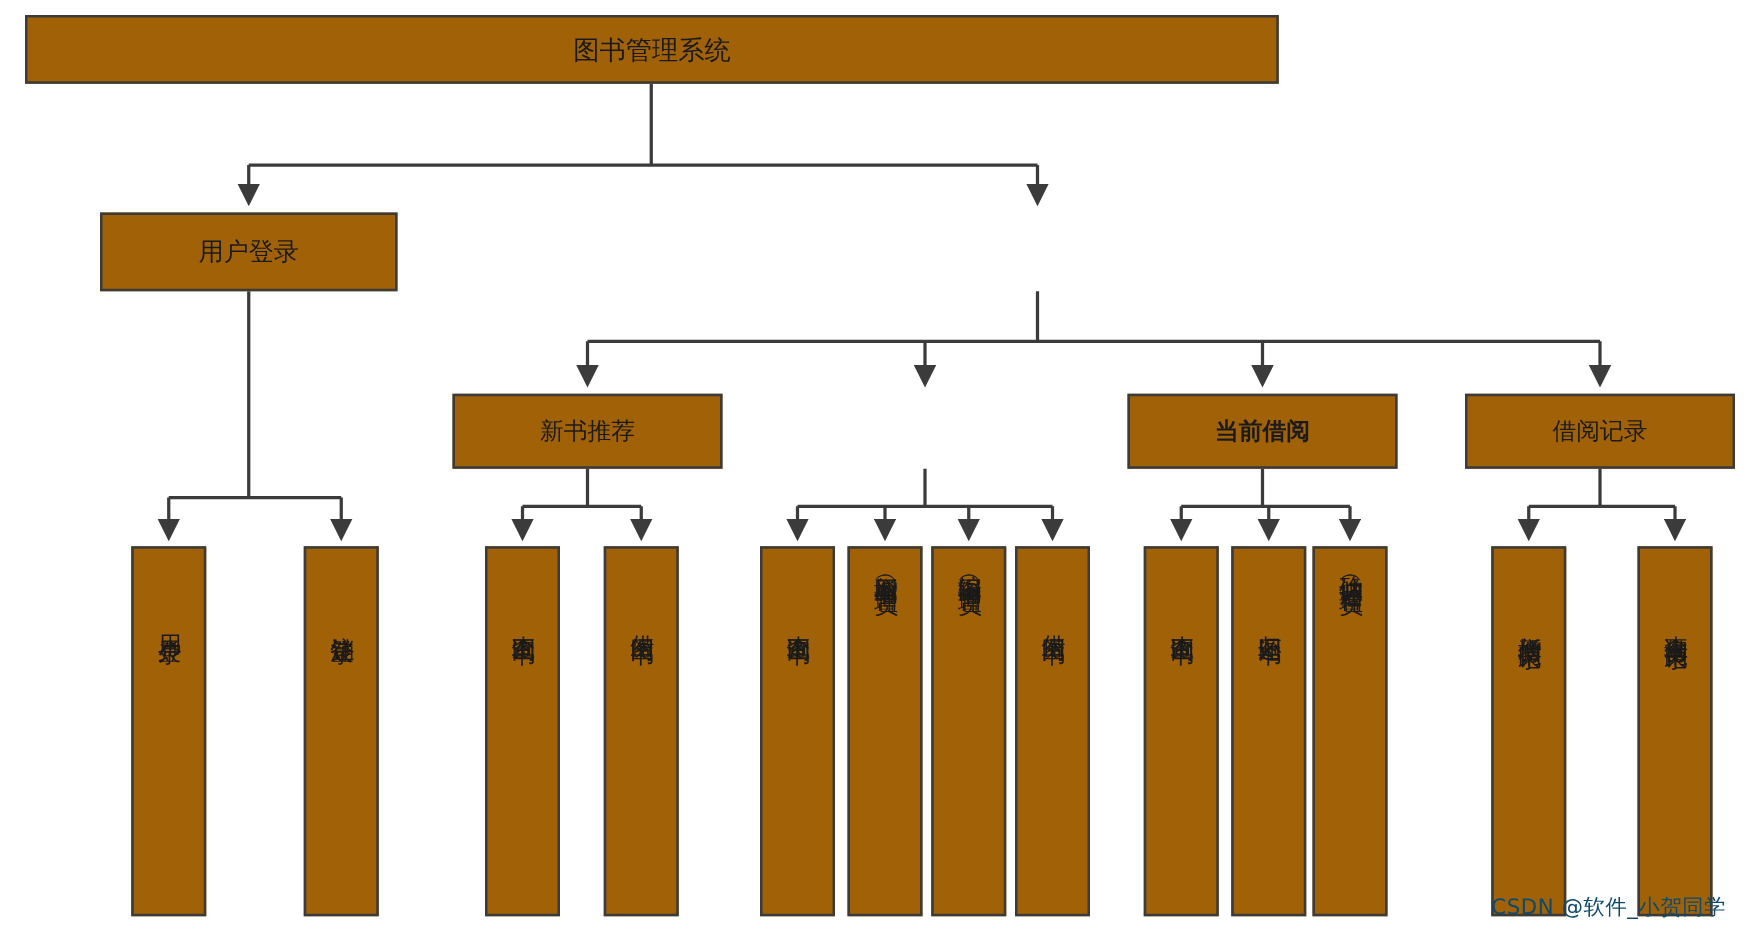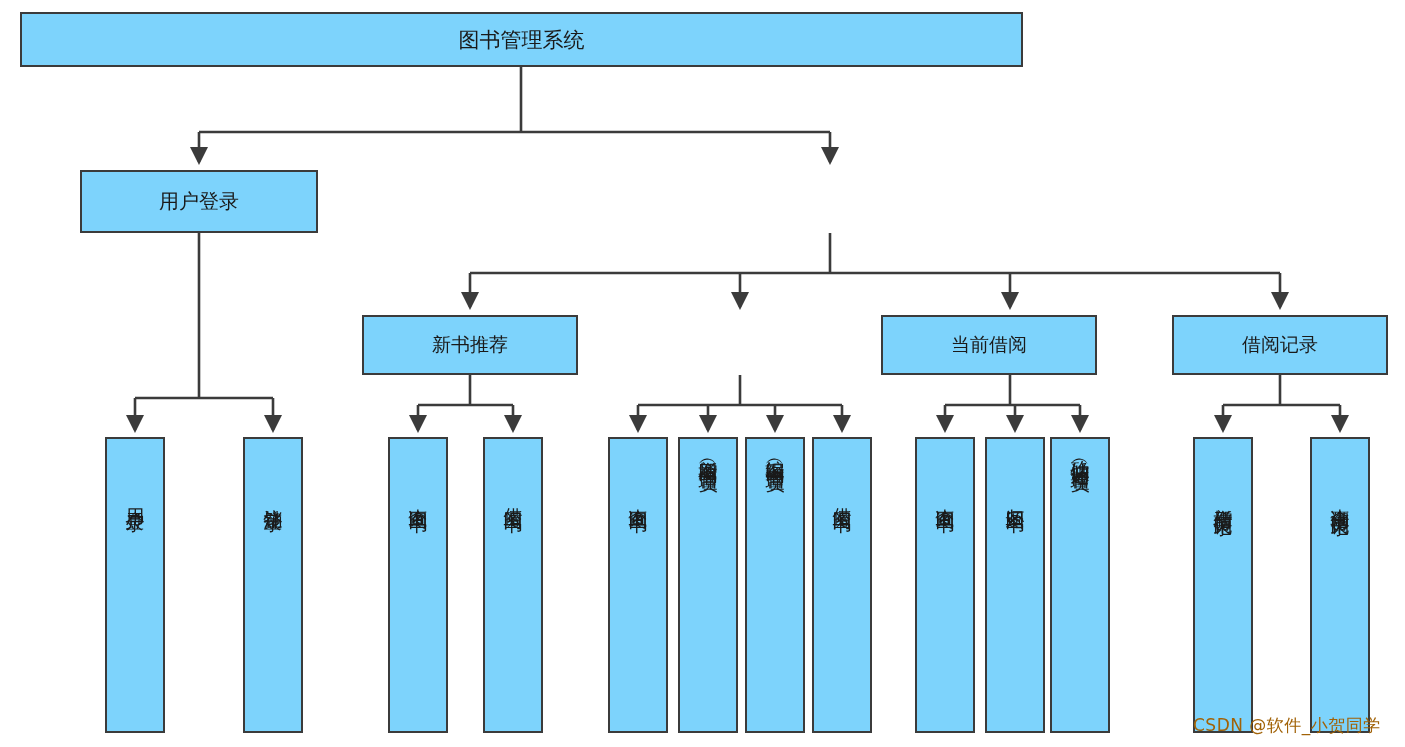--- a/index.html
+++ b/index.html
@@ -21,21 +21,21 @@
     position: absolute;
     left: 0;
     top: 0;
     width: 1405px;
     height: 747px;
   }
   .node {
     position: absolute;
     box-sizing: border-box;
     border: 2px solid #3b3b3b;
-    background: #7dd3fc;
+    background: #a16207;
     display: flex;
     align-items: center;
     justify-content: center;
     color: #1a1a1a;
     z-index: 2;
   }
   .node.root {
     font-size: 21px;
   }
   .node.lvl2 {
@@ -58,21 +58,21 @@
     white-space: nowrap;
   }
   .vtext.mid {
     margin-top: 48px;
   }
   .watermark {
     position: absolute;
     left: 1193px;
     top: 714px;
     font-size: 17px;
-    color: #a16207;
+    color: #0c4a6e;
     white-space: nowrap;
     z-index: 3;
     letter-spacing: 0.5px;
   }
 </style>
 </head>
 <body>
 
 <div id="canvas">
 
@@ -130,21 +130,21 @@
     <span>图书管理系统</span>
   </div>
 
   <div class="node lvl2" style="left:80px; top:170px; width:238px; height:63px;">
     <span>用户登录</span>
   </div>
 
   <div class="node lvl3" style="left:362px; top:315px; width:216px; height:60px;">
     <span>新书推荐</span>
   </div>
-  <div class="node lvl3" style="left:881px; top:315px; width:216px; height:60px;">
+  <div class="node lvl3" style="left:902px; top:315px; width:216px; height:60px;font-weight:bold;">
     <span>当前借阅</span>
   </div>
   <div class="node lvl3" style="left:1172px; top:315px; width:216px; height:60px;">
     <span>借阅记录</span>
   </div>
 
   <div class="node leaf" style="left:105px; top:437px; width:60px; height:296px;">
     <span class="vtext mid">用户登录</span>
   </div>
   <div class="node leaf" style="left:243px; top:437px; width:60px; height:296px;">

